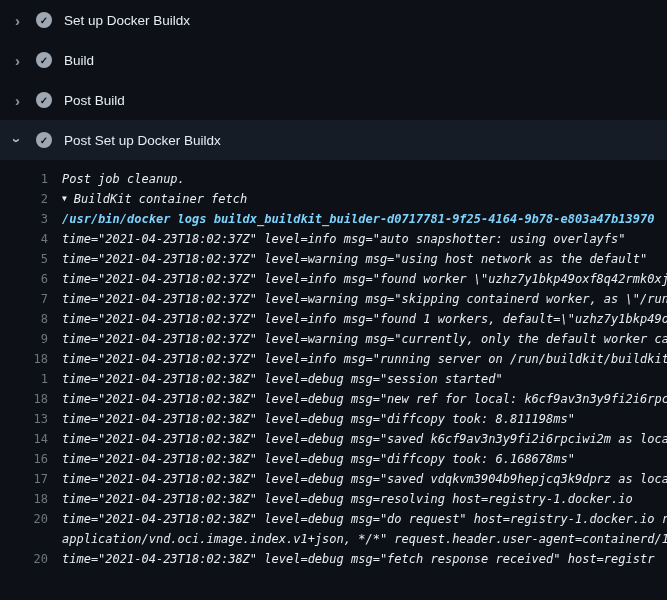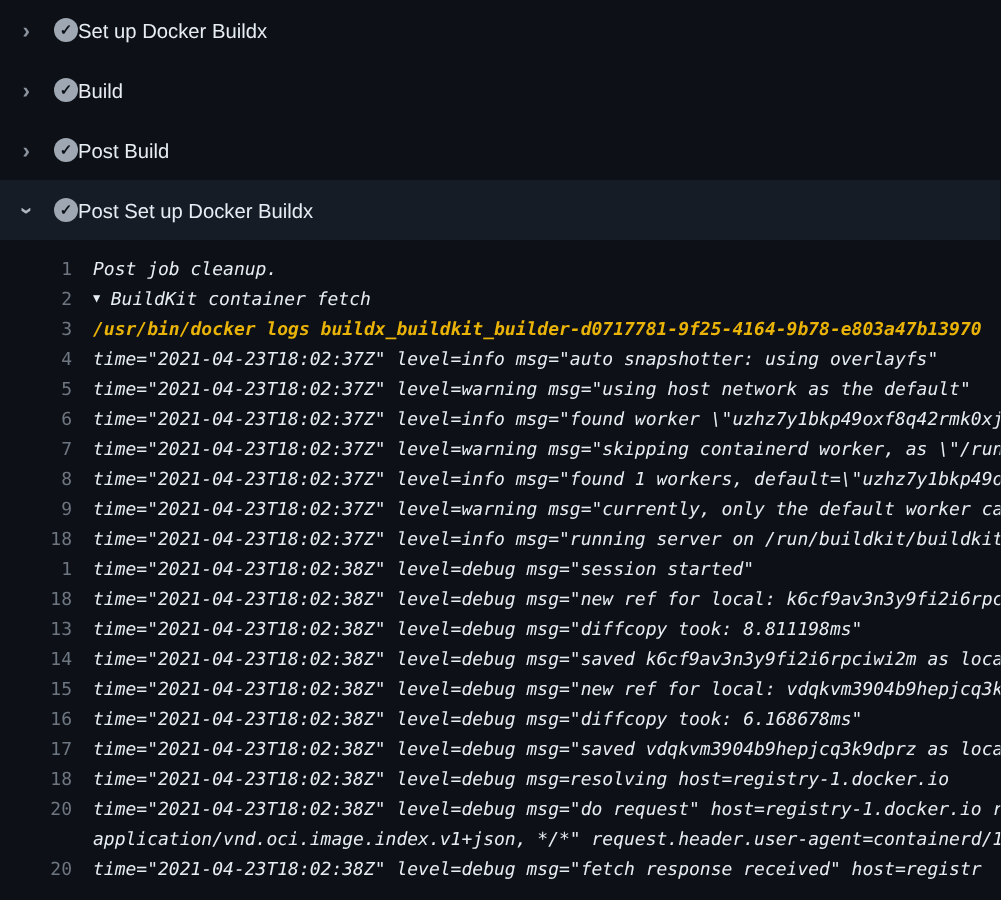--- a/index.html
+++ b/index.html
@@ -25,21 +25,21 @@
     flex:0 0 13px; user-select:none;
   }
   .step-row.expanded .chev { transform:rotate(90deg); color:#afb8c1; }
   .check {
     width:16px; height:16px; border-radius:50%;
     background:#9fa8b2; color:#0d1117;
     font-size:10px; font-weight:bold;
     display:flex; align-items:center; justify-content:center;
     margin-left:12px; flex:0 0 16px; user-select:none;
   }
-  .slabel { color:#e6edf3; font-size:13.5px; }
+  .slabel { margin-left:12px; color:#e6edf3; font-size:13.5px; }
 
   
   .log {
     padding-top:9px;
     font-family:"DejaVu Sans Mono", "Liberation Mono", monospace;
     font-size:12px;
   }
   .log-line {
     display:flex; height:20px; line-height:20px;
     white-space:pre; overflow:hidden;
@@ -49,21 +49,21 @@
     flex:0 0 48px; text-align:right;
     color:#6e7681; user-select:none; cursor:pointer;
   }
   .lt { padding-left:14px;font-style:italic; }
   .arrow { display:none; }
   .log-line.t-group .arrow {
     display:inline-block; color:#e6edf3;
     font-size:8px; line-height:20px; padding-left:14px; cursor:pointer;
   }
   .log-line.t-group .lt { padding-left:7px; cursor:pointer; }
-  .log-line.t-command .lt { color:#eab308; font-weight:700; }
+  .log-line.t-command .lt { color:#7dd3fc; font-weight:700; }
 </style>
 </head>
 <body>
 
 <div class="panel">
   <div>
   <div class="step-row">
     <span class="chev">›</span>
     <span class="check">✓</span>
     <span class="slabel">Set up Docker Buildx</span>
@@ -166,25 +166,20 @@
     
     <span class="lt">time="2021-04-23T18:02:38Z" level=debug msg="diffcopy took: 8.811198ms"</span>
   </div>
 
   <div class="log-line t-plain">
     <span class="ln">14</span>
     
     <span class="lt">time="2021-04-23T18:02:38Z" level=debug msg="saved k6cf9av3n3y9fi2i6rpciwi2m as loca</span>
   </div>
 
-  <div class="log-line t-plain">
-    <span class="ln">15</span>
-    
-    <span class="lt">time="2021-04-23T18:02:38Z" level=debug msg="new ref for local: vdqkvm3904b9hepjcq3k</span>
-  </div>
 
   <div class="log-line t-plain">
     <span class="ln">16</span>
     
     <span class="lt">time="2021-04-23T18:02:38Z" level=debug msg="diffcopy took: 6.168678ms"</span>
   </div>
 
   <div class="log-line t-plain">
     <span class="ln">17</span>
     

